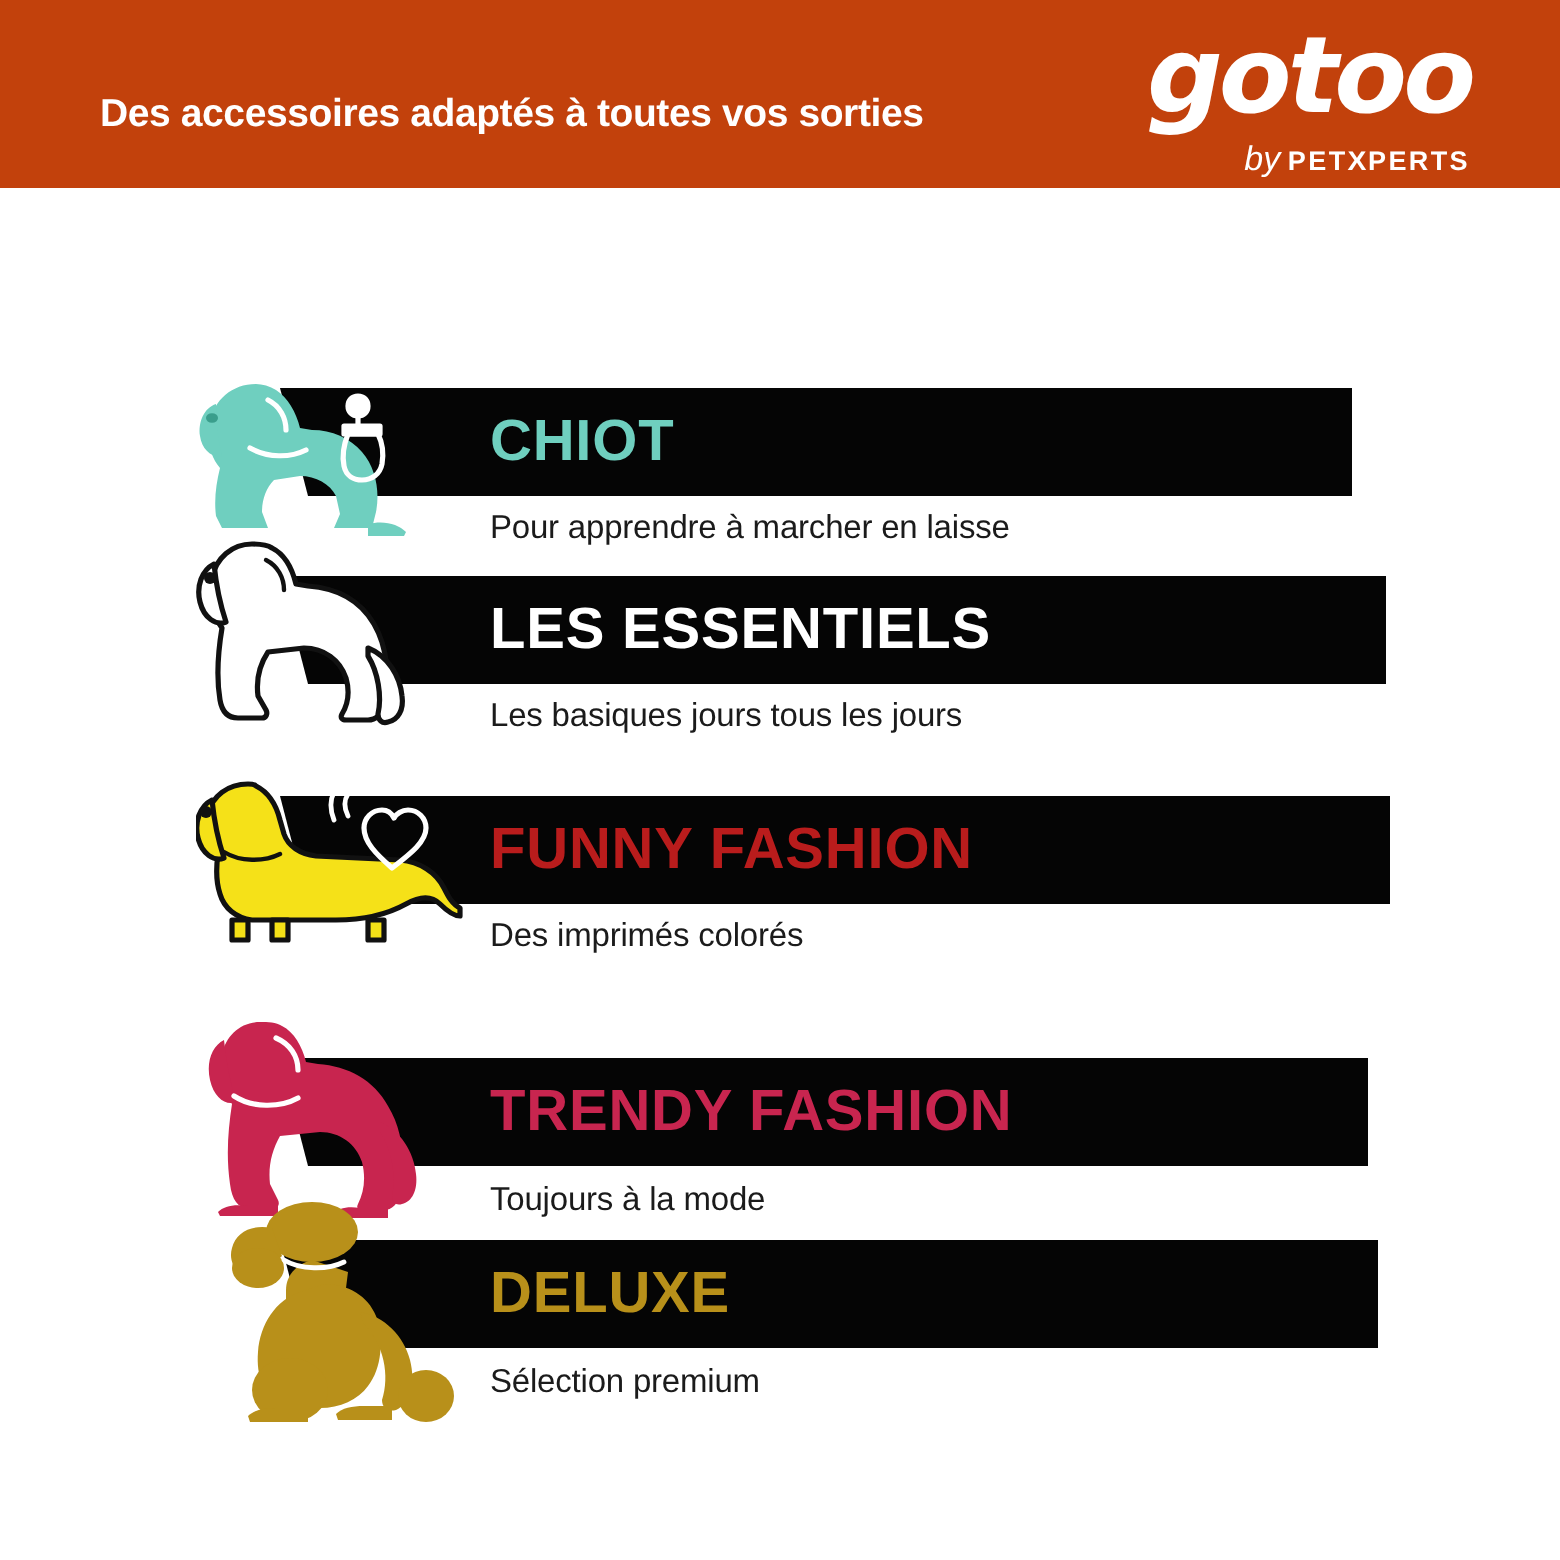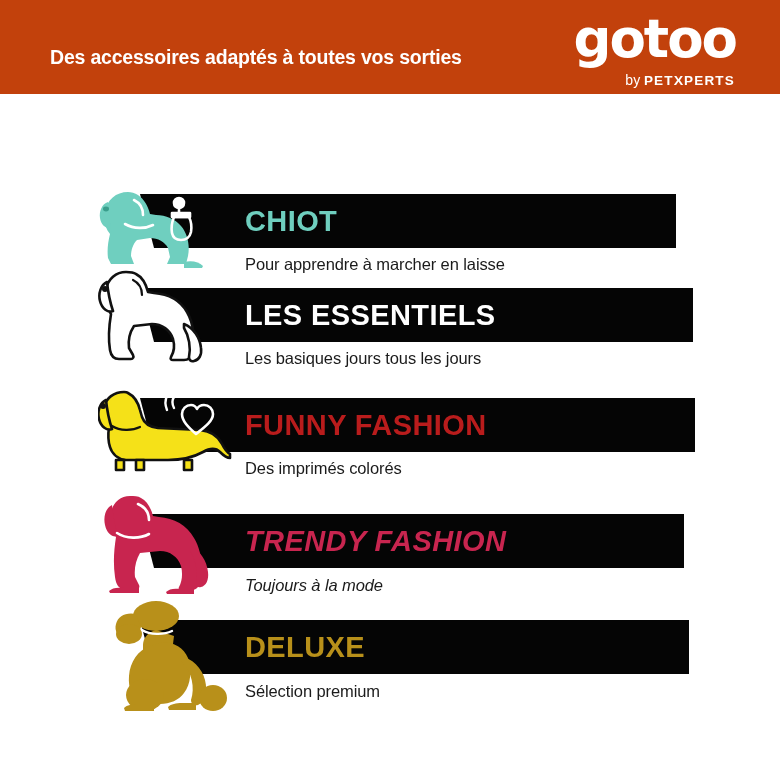--- a/index.html
+++ b/index.html
@@ -45,34 +45,36 @@
   .logo-word {
     position: absolute;
     right: 0;
     top: -4px;
     font-size: 53px;
     font-weight: bold;
     color: #ffffff;
     letter-spacing: -2.0px;
     line-height: 53px;
     font-family: "DejaVu Sans", sans-serif;
+    font-style: italic;
   }
   .logo-sub {
     position: absolute;
     right: 1px;
     top: 46px;
     font-size: 13.5px;
     color: #ffffff;
     white-space: nowrap;
     line-height: 14px;
   }
   .logo-sub .by {
     font-weight: normal;
-    font-size: 14px;
+    font-size: 17px;
     letter-spacing: 0px;
+    font-style: italic;
   }
   .logo-sub .brand {
     font-weight: bold;
     letter-spacing: 1.2px;
     margin-top: 12px;
   }
   .logo-sub .bone-x {
     font-weight: bold;
     display: inline-block;
     transform: scaleX(1.05);
@@ -254,21 +256,21 @@
                  C32 11 34 13 35 15 C36 13 39 11 42 11
                  C47 11 51 15 51 20 C51 27 43 33 34 40 Z" stroke="#ffffff" stroke-width="2.6" fill="none" stroke-linejoin="round"></path>
       </svg>
     </div>
 
     <div class="bar-title" style="top:84px; color:#b91c1c;">FUNNY FASHION</div>
 
     <div class="row-sub" style="top:145px;">Des imprimés colorés</div>
   </div>
 
-  <div class="row" style="top:334px;height:112px;font-style:italic;">
+  <div class="row" style="top:349px;height:112px;">
     <div class="bar" style="left:140px; top:86px; width:544px;
                 clip-path: polygon(0 0, 100% 0, 100% 100%, 14px 100%);"></div>
 
     <div class="dog" style="top:64px; left:104px;">
       <svg width="120" height="104" viewBox="0 0 120 104">
         <g fill="#C8254F">
           <path d="M26 4 C16 4 9 11 7 20 C5 29 7 38 12 45
                    C10 58 9 71 11 85 C12 93 15 97 20 97
                    L33 97 C35 97 36 95 35 93 L31 85
                    C30 76 32 68 36 61 L56 59

